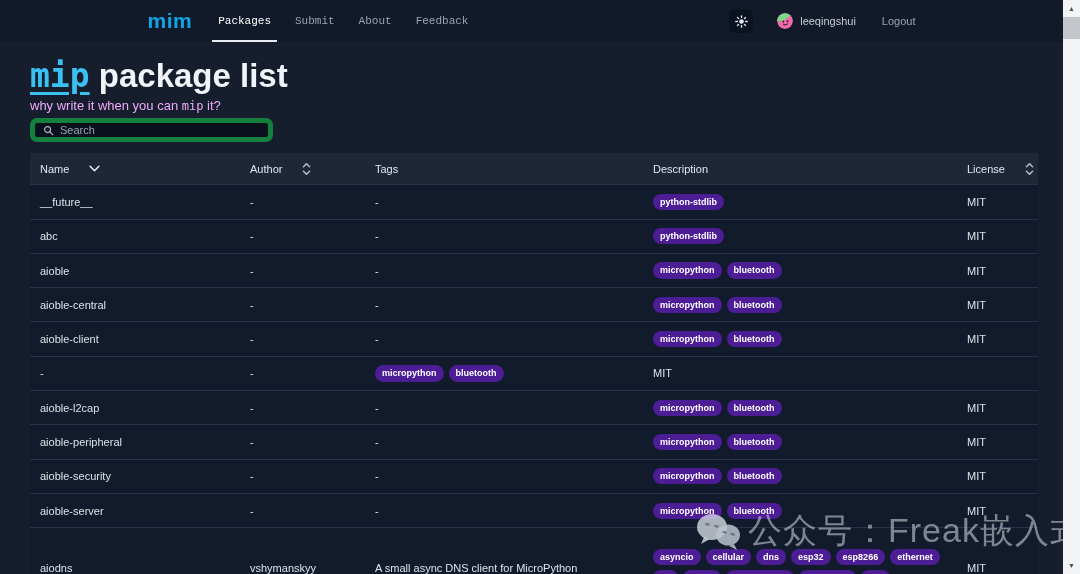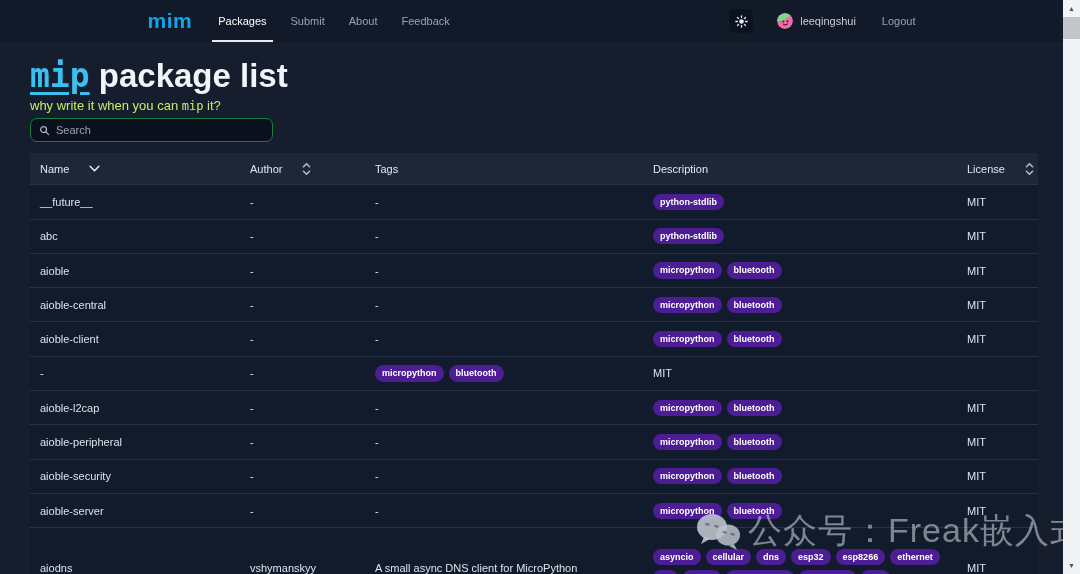--- a/index.html
+++ b/index.html
@@ -9,37 +9,37 @@
     background:#161e2e;
     position:relative;
   }
   .page { width:1063px; height:574px; position:relative; }
 
   
   .navbar { height:42px; background:#121a29; width:100%; }
   .nav-inner { width:768px; height:100%; margin:0 auto; display:flex; align-items:center; position:relative; }
   .logo { font-size:21px; font-weight:800; color:#0ea5e9; letter-spacing:.5px; margin-right:14px; cursor:pointer; }
   .nav-links { display:flex; height:100%; }
-  .nav-link { font-size:11px; color:#98a2b3; padding:0 12px; height:100%; display:flex; align-items:center; position:relative; cursor:pointer; }
+  .nav-link { font-size:11px; color:#98a2b3; padding:0 12px; height:100%; display:flex; align-items:center; position:relative; cursor:pointer;font-family:Liberation Mono, monospace; }
   .nav-link.active { color:#ffffff; }
   .nav-link.active::after { content:""; position:absolute; left:6px; right:6px; bottom:0; height:2px; background:#e7eaf0; }
   .nav-right { margin-left:auto; display:flex; align-items:center; }
   .theme-btn { width:24px; height:24px; border-radius:6px; background:#0b121f; display:flex; align-items:center; justify-content:center; margin-right:24px; cursor:pointer; }
   .user { display:flex; align-items:center; gap:7px; margin-right:26px; cursor:pointer; }
   .avatar { width:16px; height:16px; border-radius:50%; overflow:hidden; display:block; }
   .user-name { font-size:11px; color:#c7cdd8; }
   .logout { font-size:11px; color:#98a2b3; cursor:pointer; }
 
   
   main { padding:16px 25px 0 30px; position:relative; }
   h1 { font-size:33px; font-weight:800; color:#f1f4f8; line-height:1.1; }
   .mip-link { font-family:"DejaVu Sans Mono", monospace; font-weight:700; color:#3bc0f2; text-decoration:underline; text-decoration-thickness:3px; text-underline-offset:5px; cursor:pointer; }
-  .subtitle { margin-top:4px; font-size:13px; color:#bef264; }
+  .subtitle { margin-top:4px; font-size:13px; color:#f0abfc; }
   .subtitle .mono { font-family:"DejaVu Sans Mono", monospace; font-size:12px; }
-  .searchbox { margin-top:5px; width:243px; height:24px; background:#0a101c; border:1px solid #15803d; border-radius:7px; display:flex; align-items:center; padding:0 8px; gap:6px; }
+  .searchbox { margin-top:5px; width:243px; height:24px; background:#0a101c; border:5px solid #15803d; border-radius:7px; display:flex; align-items:center; padding:0 8px; gap:6px; }
   .searchbox svg { flex:0 0 auto; }
   .searchbox input { background:transparent; border:none; outline:none; color:#dfe4ec; font-size:11px; width:100%; font-family:"Liberation Sans", sans-serif; }
   .searchbox input::placeholder { color:#9aa4b4; }
 
   
   .pkg-table { margin-top:11px; width:1008px; }
   .thead, .trow { display:grid; grid-template-columns:210px 125px 278px 314px 1fr; align-items:center; }
   .thead { background:#1d2737; height:31px; font-size:11px; color:#e2e7ef; }
   .th { padding-left:10px; display:flex; align-items:center; gap:20px; }
   .trow { min-height:34.3px; height:34.3px; font-size:11px; color:#dde2ea; background:#121b2b; border-top:1px solid #27314a; cursor:pointer; }

